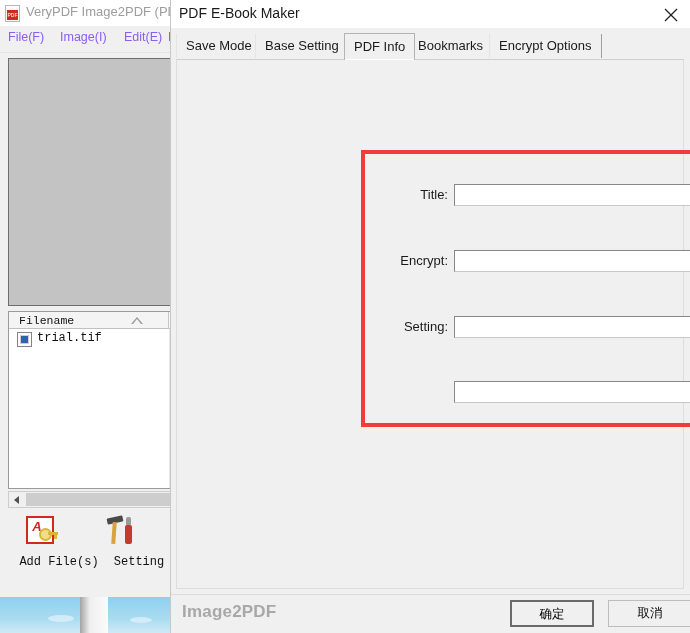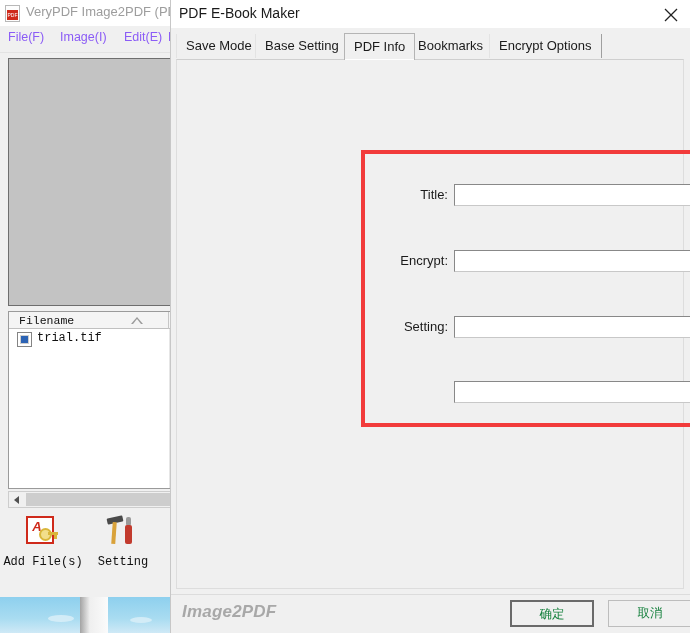--- a/index.html
+++ b/index.html
@@ -54,21 +54,21 @@
   #hscroll{position:absolute;left:8px;top:491px;width:512px;height:17px;background:#f0f0f0;
       border:1px solid #cdcdcd;box-sizing:border-box;}
   #hscroll-left{position:absolute;left:0;top:0;width:16px;height:15px;background:#f0f0f0;}
   #hscroll-left .ar{position:absolute;left:5px;top:4px;width:0;height:0;
       border-top:4px solid transparent;border-bottom:4px solid transparent;border-right:5px solid #505050;}
   #hscroll-thumb{position:absolute;left:17px;top:1px;width:480px;height:13px;background:#cdcdcd;}
 
   
   .tool-btn{position:absolute;top:515px;width:86px;height:56px;text-align:center;}
   .tool-btn .lbl{position:absolute;left:0;bottom:2px;width:100%;
-      font-family:"Liberation Mono", monospace;font-size:12px;color:#111;white-space:nowrap;}
+      font-family:"Liberation Mono", monospace;font-size:12px;color:#111;white-space:nowrap;padding-left:16px;}
 
   
   #icon-addfile{position:absolute;left:26px;top:1px;width:34px;height:30px;}
   #icon-addfile .sheet{position:absolute;left:0;top:0;width:24px;height:24px;background:#fff;border:2px solid #cf2a1b;}
   #icon-addfile .acro{position:absolute;left:5px;top:3px;width:12px;height:15px;color:#cf2a1b;font-size:13px;
       font-weight:bold;font-style:italic;line-height:15px;}
   #icon-addfile .key{position:absolute;left:13px;top:12px;width:19px;height:11px;}
   #icon-addfile .key .ring{position:absolute;left:0;top:0;width:9px;height:9px;border:2px solid #d9b63a;border-radius:50%;background:#f2de8a;}
   #icon-addfile .key .shaft{position:absolute;left:9px;top:4px;width:10px;height:3px;background:#d9b63a;}
   #icon-addfile .key .tooth{position:absolute;left:15px;top:6px;width:3px;height:5px;background:#d9b63a;}
@@ -119,24 +119,24 @@
 
   .frow{position:absolute;left:0;width:100%;height:22px;}
   .flabel{position:absolute;right:8px;top:0;line-height:22px;font-size:13px;color:#1a1a1a;
       white-space:nowrap;text-align:right;}
   .finput{position:absolute;top:0;height:22px;background:#ffffff;box-sizing:border-box;
       border:1px solid #c8c8c8;border-top:1px solid #888888;border-left:1px solid #888888;
       font-family:"Liberation Sans",sans-serif;font-size:13px;color:#111;padding:0 3px;outline:none;}
 
   
   #footer-sep{position:absolute;left:0;top:594px;width:100%;height:1px;background:#dcdcdc;}
-  #brand{position:absolute;left:11px;top:602px;font-size:17px;font-weight:bold;font-style:italic;
+  #brand{position:absolute;left:11px;top:602px;font-size:17px;font-weight:bold;
       color:#a8a8a8;letter-spacing:.2px;white-space:nowrap;}
   .dlg-btn{position:absolute;top:600px;width:84px;height:27px;background:#f0f0f0;
-      font-size:12.5px;color:#15803d;text-align:center;line-height:25px;box-sizing:border-box;cursor:pointer;}
+      font-size:12.5px;color:#000000;text-align:center;line-height:25px;box-sizing:border-box;cursor:pointer;}
   #btn-ok{left:339px;border:2px solid #6a6a6a;}
   #btn-cancel{left:437px;border:1px solid #bdbdbd;}
 </style>
 </head>
 <body>
 
 <div id="app-window">
 
   <div id="app-titlebar">
     <div id="app-title-icon">

